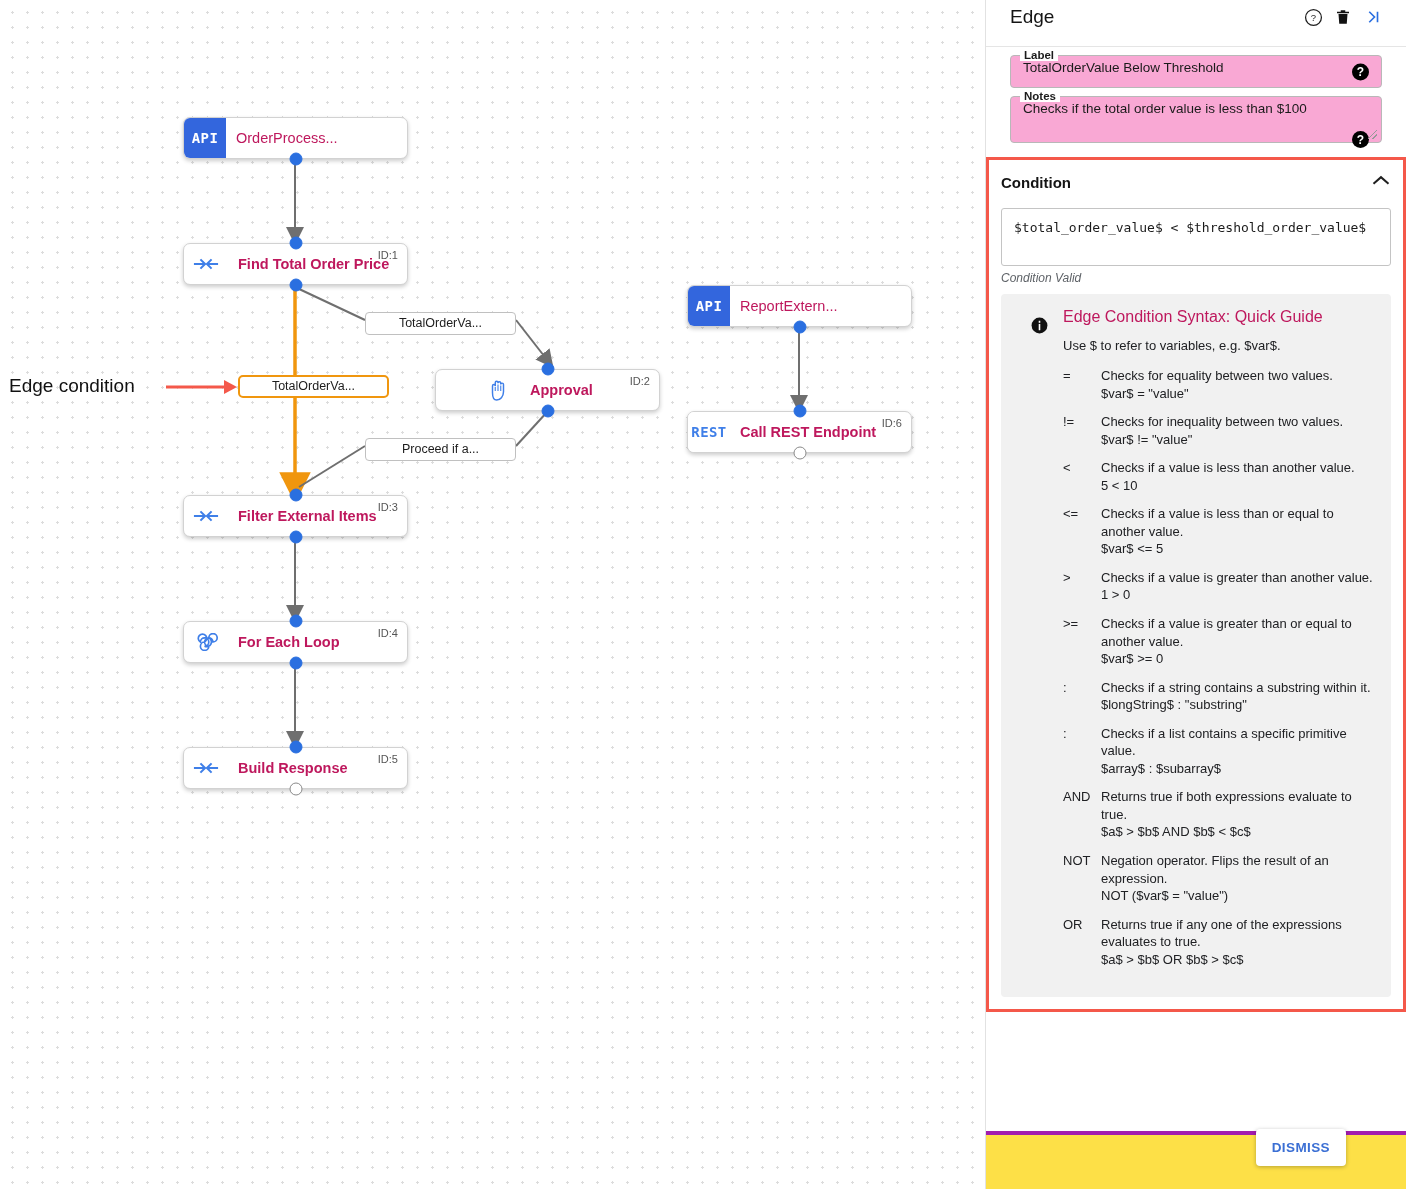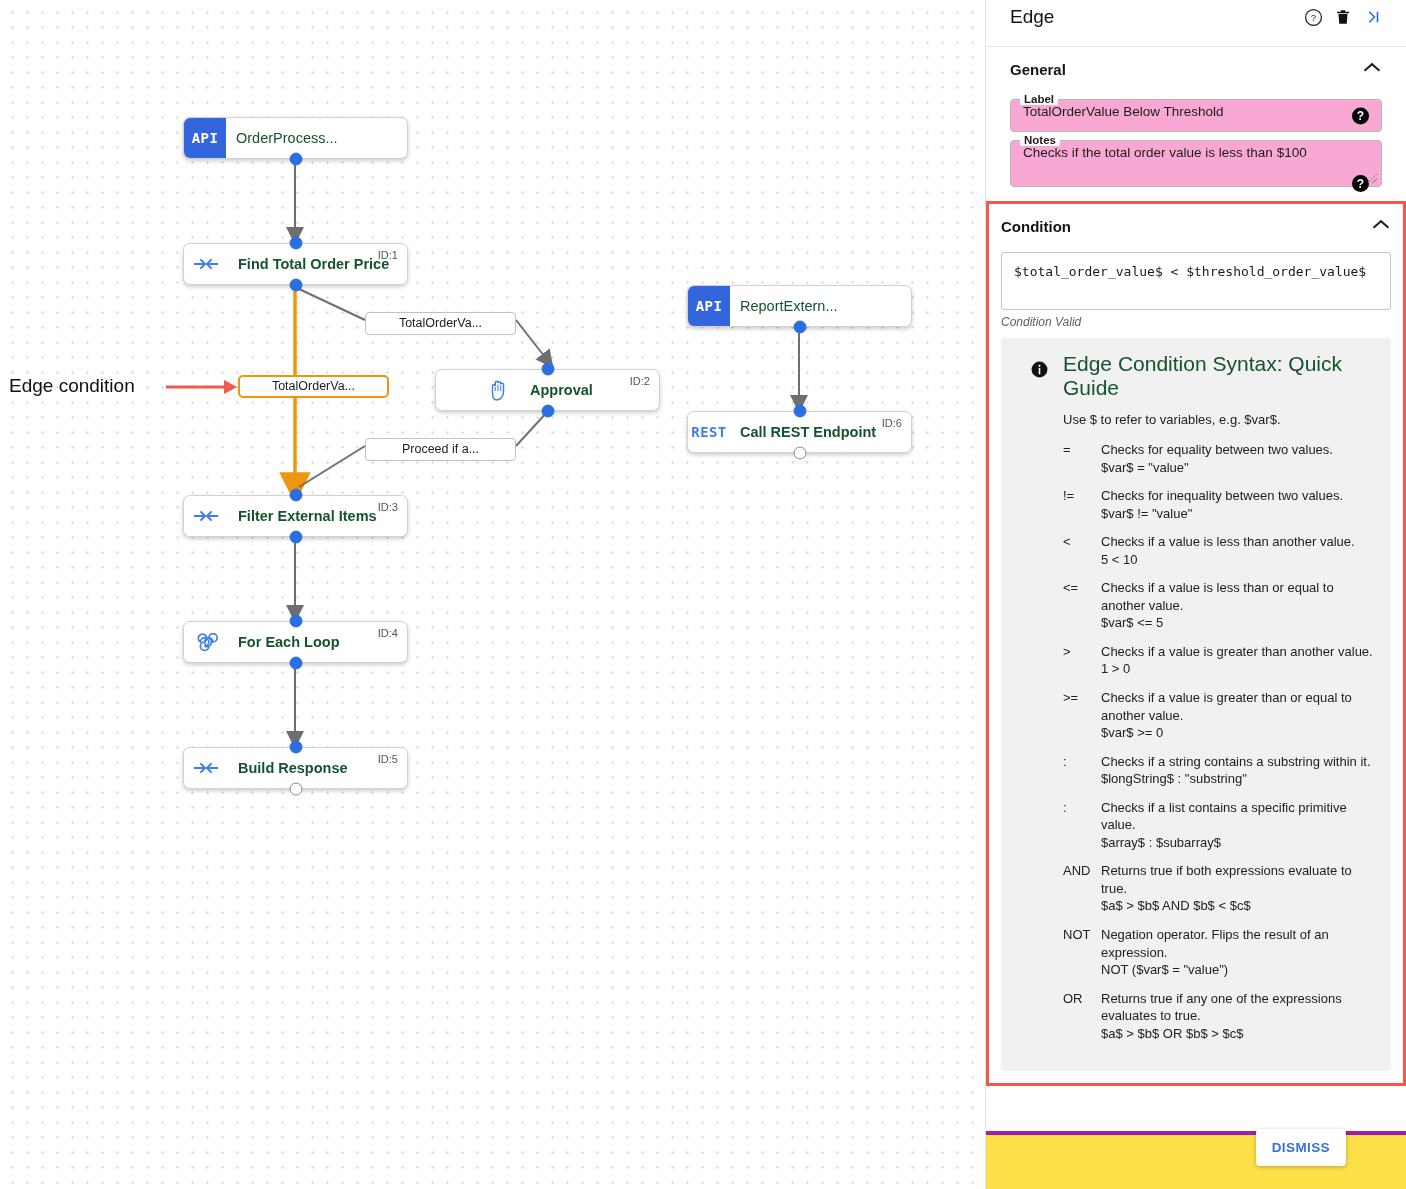--- a/index.html
+++ b/index.html
@@ -41,21 +41,21 @@
     font-family: "DejaVu Sans Mono", monospace;
     font-size: 14px; font-weight: 700; letter-spacing: .4px;
   }
   .node .badge.rest-badge {
     background: #fff; color: #3f7fe8;
     font-family: "DejaVu Sans Mono", monospace;
     font-size: 14px; font-weight: 700;
   }
   .node .ic { width: 44px; display:flex; align-items:center; justify-content:center; }
   .node .ttl {
-    font-size: 14.5px; font-weight: 700; color: #14532d;
+    font-size: 14.5px; font-weight: 700; color: #be185d;
     padding-left: 10px; white-space: nowrap;
   }
   .node .ttl.plain { font-weight: 400; }
   .node .idtag {
     position: absolute; right: 9px; top: 5px;
     font-size: 11px; color: #555;
   }
   .port {
     position: absolute; width: 13px; height: 13px; border-radius: 50%;
     background: #2a6fe0; border: 1px solid #2a6fe0;
@@ -158,21 +158,21 @@
     margin: 9px 12px 12px 12px;
     background: #f1f1f1;
     border-radius: 4px;
     padding: 14px 14px 18px 14px;
     display: flex;
   }
   #guide .ibox { width: 48px; display: flex; justify-content: center; padding-top: 8px; }
   #guide .gbody { flex: 1; }
   #guide h3 {
     margin: 0 0 12px 0;
-    font-size: 21px; font-weight: 400; color: #14532d;
+    font-size: 16px; font-weight: 400; color: #be185d;
   }
   #guide .intro { font-size: 13px; color: #202124; margin-bottom: 14px; }
   .oprow { display: flex; margin-bottom: 11px; font-size: 13px; color: #202124; }
   .oprow .op { width: 38px; flex: none; line-height: 1.35; }
   .oprow .desc { flex: 1; line-height: 1.35; }
   .oprow .ex { line-height: 1.35; }
 
   #panel-footer {
     position: absolute; left: 0; bottom: 0;
     width: 420px; height: 58px;
@@ -343,28 +343,20 @@
       </div>
       <div class="hicon">
         <svg width="20" height="18" viewBox="0 0 24 24">
           <path d="M7 5 L14 12 L7 19" fill="none" stroke="#2a6fe0" stroke-width="2.2"></path>
           <line x1="18" y1="5" x2="18" y2="19" stroke="#2a6fe0" stroke-width="2.2"></line>
         </svg>
       </div>
     </div>
 
     <div class="section">
-      <div class="sec-head">
-        <div class="sec-title">General</div>
-        <span>
-          <svg width="20" height="13" viewBox="0 0 24 14">
-              <path d="M3 11 L12 3 L21 11" fill="none" stroke="#1f1f1f" stroke-width="2.4"></path>
-            </svg>
-        </span>
-      </div>
 
       <div class="ofield">
         <span class="flabel">Label</span>
         <span>TotalOrderValue Below Threshold</span>
         <span class="helpdot">?</span>
       </div>
 
       <div class="ofield notes">
         <span class="flabel">Notes</span>
         <span>Checks if the total order value is less than $100</span>

